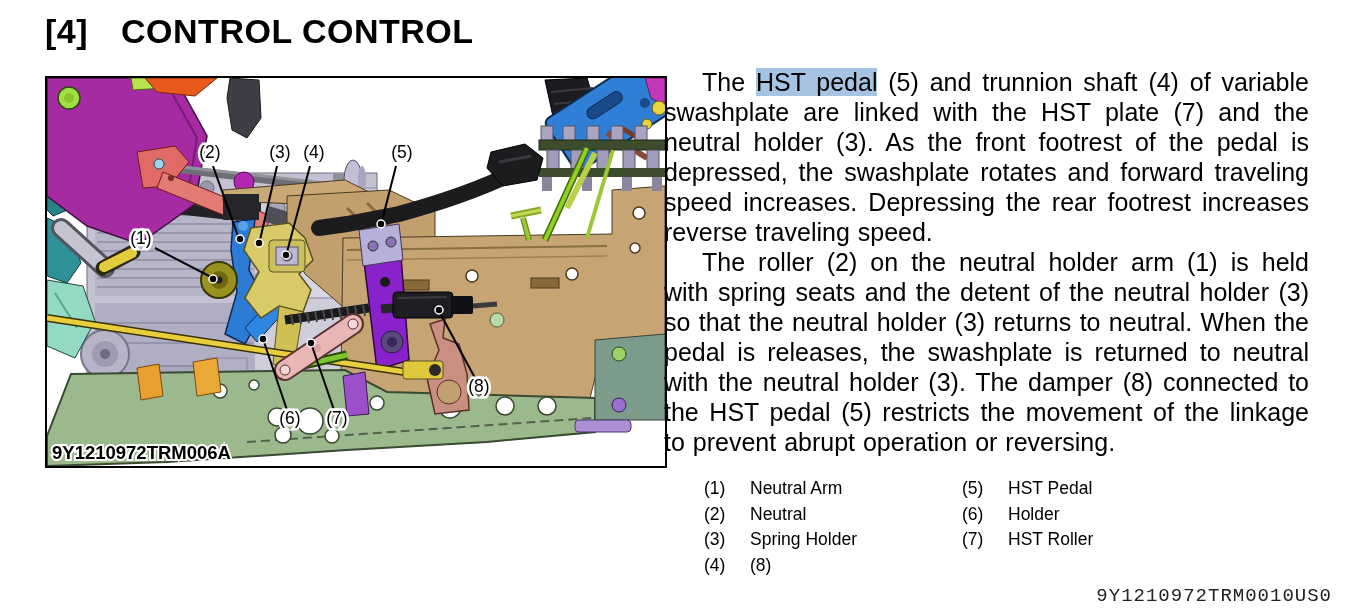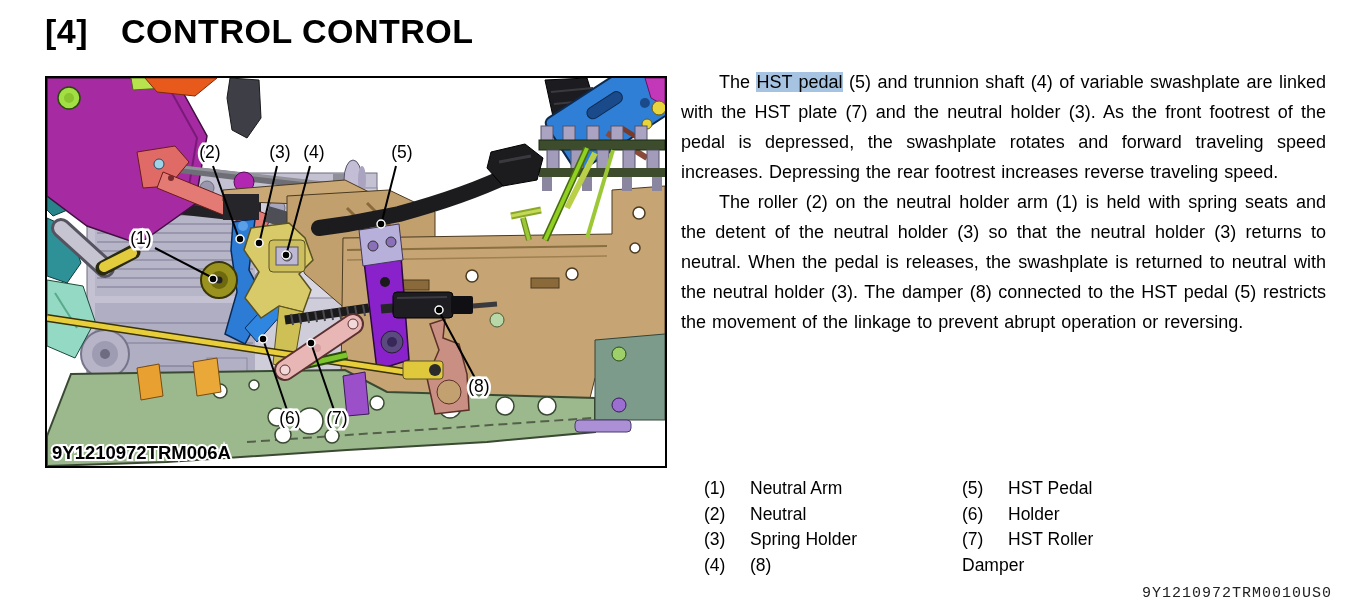--- a/index.html
+++ b/index.html
@@ -19,32 +19,32 @@
          border:2px solid #000;background:#fff;box-sizing:content-box;}
   .figure-box svg{display:block;width:618px;height:388px;}
   .co{font-family:"Liberation Sans",sans-serif;font-size:17.5px;fill:#000;
       paint-order:stroke;stroke:#fff;stroke-width:5px;text-anchor:middle;}
   .figcode{font-family:"Liberation Sans",sans-serif;font-size:18.5px;font-weight:700;
       fill:#000;paint-order:stroke;stroke:#fff;stroke-width:4px;}
   .lead{stroke:#000;stroke-width:2;fill:none;}
   .ldot{fill:#000;stroke:#fff;stroke-width:1.5;}
 
   
-  .bodycol{position:absolute;left:681px;top:67px;width:645px;
-           font-size:18px;line-height:30px;text-align:justify;word-spacing:1px;}
+  .bodycol{position:absolute;left:664px;top:67px;width:645px;
+           font-size:25px;line-height:30px;text-align:justify;word-spacing:1px;}
   .bodycol p{margin:0;text-indent:38px;}
   .hl{background:#a6c3e2;}
 
   
   .legend{position:absolute;left:690px;top:476px;width:660px;
           display:grid;grid-template-columns:46px 212px 46px auto;
           font-size:17.5px;line-height:25.5px;padding-left:14px;box-sizing:border-box;}
 
   .footer-code{position:absolute;top:585px;right:32px;
-          font-family:"Liberation Mono",monospace;font-size:15px;
+          font-family:"Liberation Mono",monospace;font-size:19px;
           letter-spacing:1px;color:#222;text-align:center;}
 </style>
 </head>
 <body>
 
 <div class="title">
   <span>[4]</span>
   <span>CONTROL CONTROL</span>
 </div>
 
@@ -366,16 +366,15 @@
   <span>(6)</span>
   <span>Holder</span>
 
   <span>(3)</span>
   <span>Spring Holder</span>
   <span>(7)</span>
   <span>HST Roller</span>
 
   <span>(4)</span>
   <span>(8)</span>
-  <span>Damper</span>
 </div>
 
 <div class="footer-code">9Y1210972TRM0010US0</div>
 
 </body></html>

